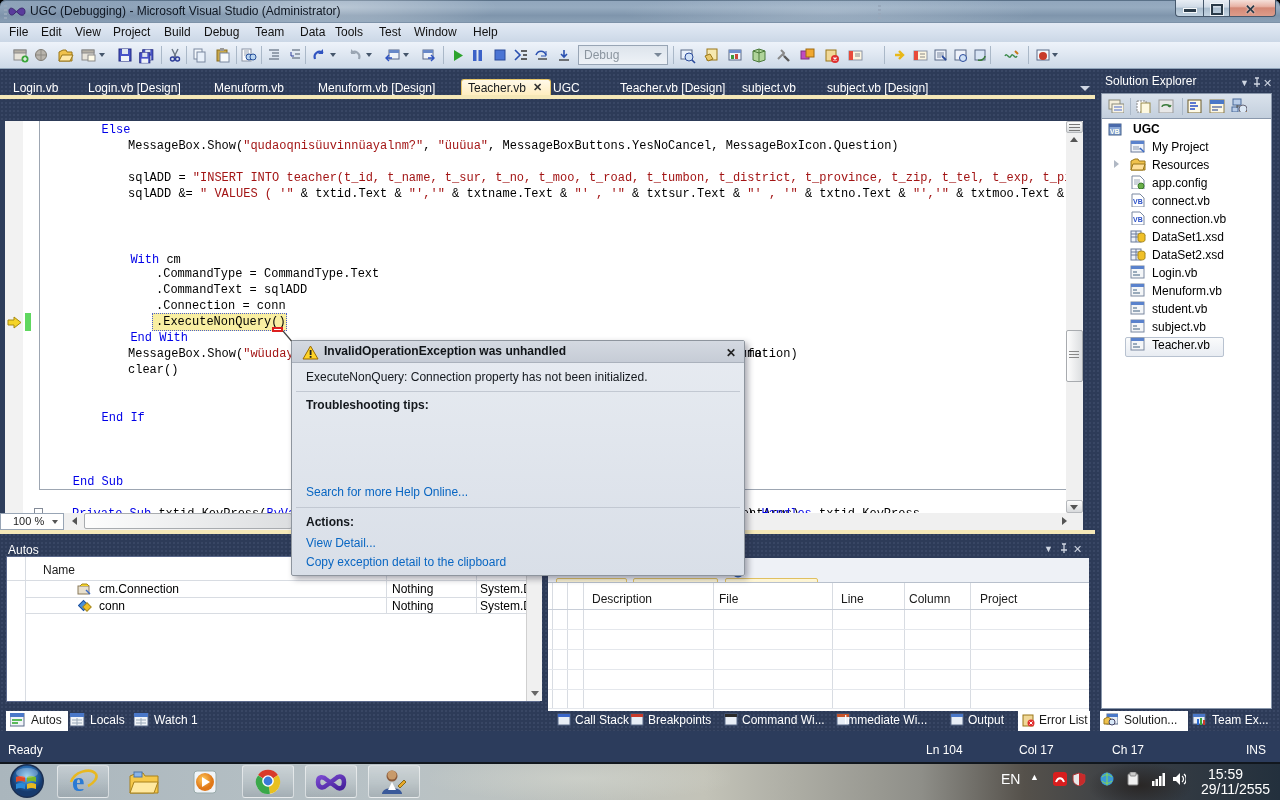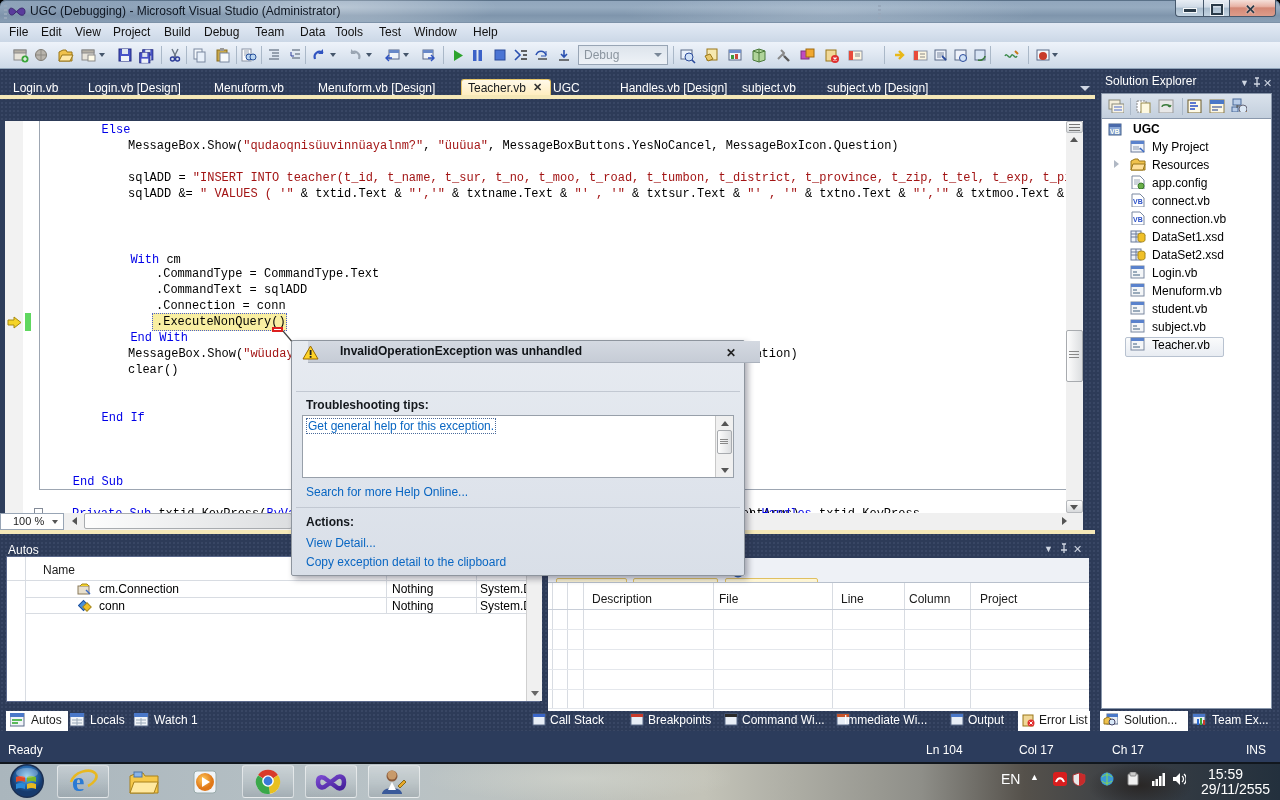--- a/index.html
+++ b/index.html
@@ -92,21 +92,21 @@
 #statusbar{top:731px;left:0;width:1280px;height:31px;background:#2c3c5c;}
 .sbtext{position:absolute;top:743px;font-size:12px;color:#fff;}
 
 #se-title{top:74px;left:1105px;font-size:12px;color:#fff;}
 #se-toolbar{top:93px;left:1101px;width:171px;height:26px;background:linear-gradient(180deg,#dae2ec,#c3cfdd);border:1px solid #8a98ac;box-sizing:border-box;}
 #se-tree{top:119px;left:1101px;width:171px;height:590px;background:#fff;border:1px solid #8a98ac;border-top:none;box-sizing:border-box;}
 .tr-txt{position:absolute;font-size:12px;color:#000;}
 .se-ic{position:absolute;width:16px;height:14px;}
 
 #dlg{top:340px;left:291px;width:454px;height:236px;background:linear-gradient(180deg,#e7ebf1,#d9dfe8);border:1px solid #8e959e;border-radius:2px;box-shadow:3px 3px 6px rgba(40,40,60,.4);box-sizing:border-box;}
-#dlg-title{position:absolute;left:0;top:0;width:452px;height:22px;background:linear-gradient(180deg,#d4d9e1,#c6ccd6);border-bottom:1px solid #aab1bc;box-sizing:border-box;margin-left:16px;}
+#dlg-title{position:absolute;left:0;top:0;width:452px;height:22px;background:linear-gradient(180deg,#d4d9e1,#c6ccd6);border-bottom:1px solid #aab1bc;box-sizing:border-box;}
 #dlg-title b{position:absolute;left:32px;top:3px;font-size:12px;color:#101418;}
 .dlgtxt{position:absolute;font-size:12px;color:#14181d;}
 .dlglink{position:absolute;font-size:12px;color:#0966c2;}
 #dlg-list{position:absolute;left:10px;top:74px;width:432px;height:63px;background:#fff;border:1px solid #98a0aa;box-sizing:border-box;}
 .dsep{position:absolute;left:4px;width:444px;height:1px;background:#c2c8d2;}
 
 #taskbar{top:762px;left:0;width:1280px;height:38px;background:linear-gradient(90deg,#aab6bd 0%,#b8c2c6 30%,#c3c3b8 55%,#8e8e88 72%,#55514b 80%,#3a3f45 88%,#23303d 100%);border-top:2px solid #11171e;box-sizing:border-box;}
 .tbbtn{position:absolute;top:765px;width:52px;height:33px;border:1px solid rgba(255,255,255,.55);border-radius:3px;background:linear-gradient(180deg,rgba(255,255,255,.30),rgba(255,255,255,.08) 50%,rgba(90,100,110,.18));box-sizing:border-box;}
 .trayic{position:absolute;top:772px;width:14px;height:14px;}
 .traytxt{position:absolute;color:#fff;font-size:14px;}
@@ -332,21 +332,21 @@
       <rect x="2" y="3" width="12" height="10" fill="#f4f8fc" stroke="#5a6a88"></rect>
       <circle cx="8" cy="9" r="4" fill="#c83a2a"></circle>
     </svg>
     <div class="abs" style="left:1052px;top:53px;width:0;height:0;border-left:3.5px solid transparent;border-right:3.5px solid transparent;border-top:4px solid #45566b"></div>
     <div class="abs" style="left:450px;top:44px;width:1px;height:0px;"></div>
     <div class="tab" style="left:13px">Login.vb</div>
     <div class="tab" style="left:88px">Login.vb [Design]</div>
     <div class="tab" style="left:214px">Menuform.vb</div>
     <div class="tab" style="left:318px">Menuform.vb [Design]</div>
     <div class="tab" style="left:553px">UGC</div>
-    <div class="tab" style="left:620px">Handles.vb [Design]</div>
+    <div class="tab" style="left:620px">Teacher.vb [Design]</div>
     <div class="tab" style="left:742px">subject.vb</div>
     <div class="tab" style="left:827px">subject.vb [Design]</div>
     <div class="abs" id="activetab">
       <span>Teacher.vb</span>
       <div class="x">✕</div>
     </div>
     <div class="abs" id="tabline"></div>
     <div class="abs" id="tabovf"></div>
     <div class="abs" id="editor">
       <div id="ed-margin1"></div>
@@ -480,21 +480,21 @@
       <span style="position:absolute;left:20px;top:2px">Locals</span>
     </div>
     <div class="btab" style="left:134px;width:70px;padding-top:2px">
       <svg class="btabic" style="left:0px" width="15" height="14">
         <rect x="0" y="0" width="14" height="13" fill="#f0f4f8" stroke="#5a6a88"></rect>
         <rect x="0" y="0" width="14" height="4" fill="#4a78c8"></rect>
         <path d="M2 7h10M2 10h10M7 5v8" stroke="#9aa8b8"></path>
       </svg>
       <span style="position:absolute;left:20px;top:2px">Watch 1</span>
     </div>
-    <div class="btab" style="left:532px;width:78px;padding-top:14px">
+    <div class="btab" style="left:557px;width:78px;padding-top:14px">
       <svg class="btabic" style="left:0px" width="15" height="14">
         <rect x="1" y="1" width="12" height="11" fill="#e8eef6" stroke="#5a6a88"></rect>
         <rect x="1" y="1" width="12" height="3" fill="#3a66c8"></rect>
       </svg>
       <span style="position:absolute;left:18px;top:2px">Call Stack</span>
     </div>
     <div class="btab" style="left:630px;width:92px;padding-top:2px">
       <svg class="btabic" style="left:0px" width="15" height="14">
         <rect x="1" y="1" width="12" height="11" fill="#e8eef6" stroke="#5a6a88"></rect>
         <rect x="1" y="1" width="12" height="3" fill="#c83a2a"></rect>
@@ -690,33 +690,23 @@
     <div class="abs" id="dlg">
       <div id="dlg-title">
         <b>InvalidOperationException was unhandled</b>
       </div>
       <svg style="position:absolute;left:10px;top:4px" width="17" height="15">
         <path d="M8.5 1L16 14H1z" fill="#ffd428" stroke="#9a6a00"></path>
         <rect x="7.7" y="5" width="1.8" height="5" fill="#222"></rect>
         <rect x="7.7" y="11" width="1.8" height="1.8" fill="#222"></rect>
       </svg>
       <div style="position:absolute;left:434px;top:5px;font-size:12px;color:#222;font-weight:bold">✕</div>
+      <div class="dlgtxt" style="left:14px;top:29px">ExecuteNonQuery: Connection property has not been initialized.</div>
       <div class="dsep" style="top:50px"></div>
       <div class="dlgtxt" style="left:14px;top:57px;font-weight:bold">Troubleshooting tips:</div>
-      <div id="dlg-list">
-        <div class="dlglink" style="left:3px;top:2px;border:1px dotted #4a6a9a;padding:0 1px">Get general help for this exception.</div>
-        <div style="position:absolute;right:0;top:0;width:17px;height:61px;background:#f0f0f0;border-left:1px solid #c8c8c8">
-          <div class="arr" style="left:5px;top:5px;border-left:4px solid transparent;border-right:4px solid transparent;border-bottom:5px solid #555"></div>
-          <div class="arr" style="left:5px;top:52px;border-left:4px solid transparent;border-right:4px solid transparent;border-top:5px solid #555"></div>
-          <div class="sthumb" style="left:1px;top:14px;width:15px;height:24px"></div>
-          <div style="position:absolute;left:4px;top:23px;width:8px;height:1px;background:#888"></div>
-          <div style="position:absolute;left:4px;top:25px;width:8px;height:1px;background:#888"></div>
-          <div style="position:absolute;left:4px;top:27px;width:8px;height:1px;background:#888"></div>
-        </div>
-      </div>
       <div class="dlglink" style="left:14px;top:144px">Search for more Help Online...</div>
       <div class="dsep" style="top:166px"></div>
       <div class="dlgtxt" style="left:14px;top:174px;font-weight:bold">Actions:</div>
       <div class="dlglink" style="left:14px;top:195px">View Detail...</div>
       <div class="dlglink" style="left:14px;top:214px">Copy exception detail to the clipboard</div>
     </div>
     <div class="abs" id="taskbar"></div>
     <div class="abs" style="top:764px;left:1090px;width:100px;height:36px;background:radial-gradient(ellipse at 50% 60%,rgba(40,36,34,.9),rgba(40,36,34,0) 75%)"></div>
     <div class="abs" style="top:764px;left:430px;width:300px;height:36px;background:radial-gradient(ellipse at 50% 40%,rgba(215,218,210,.5),rgba(215,218,210,0) 75%)"></div>
     <svg class="abs" style="top:763px;left:5px" width="44" height="37">

